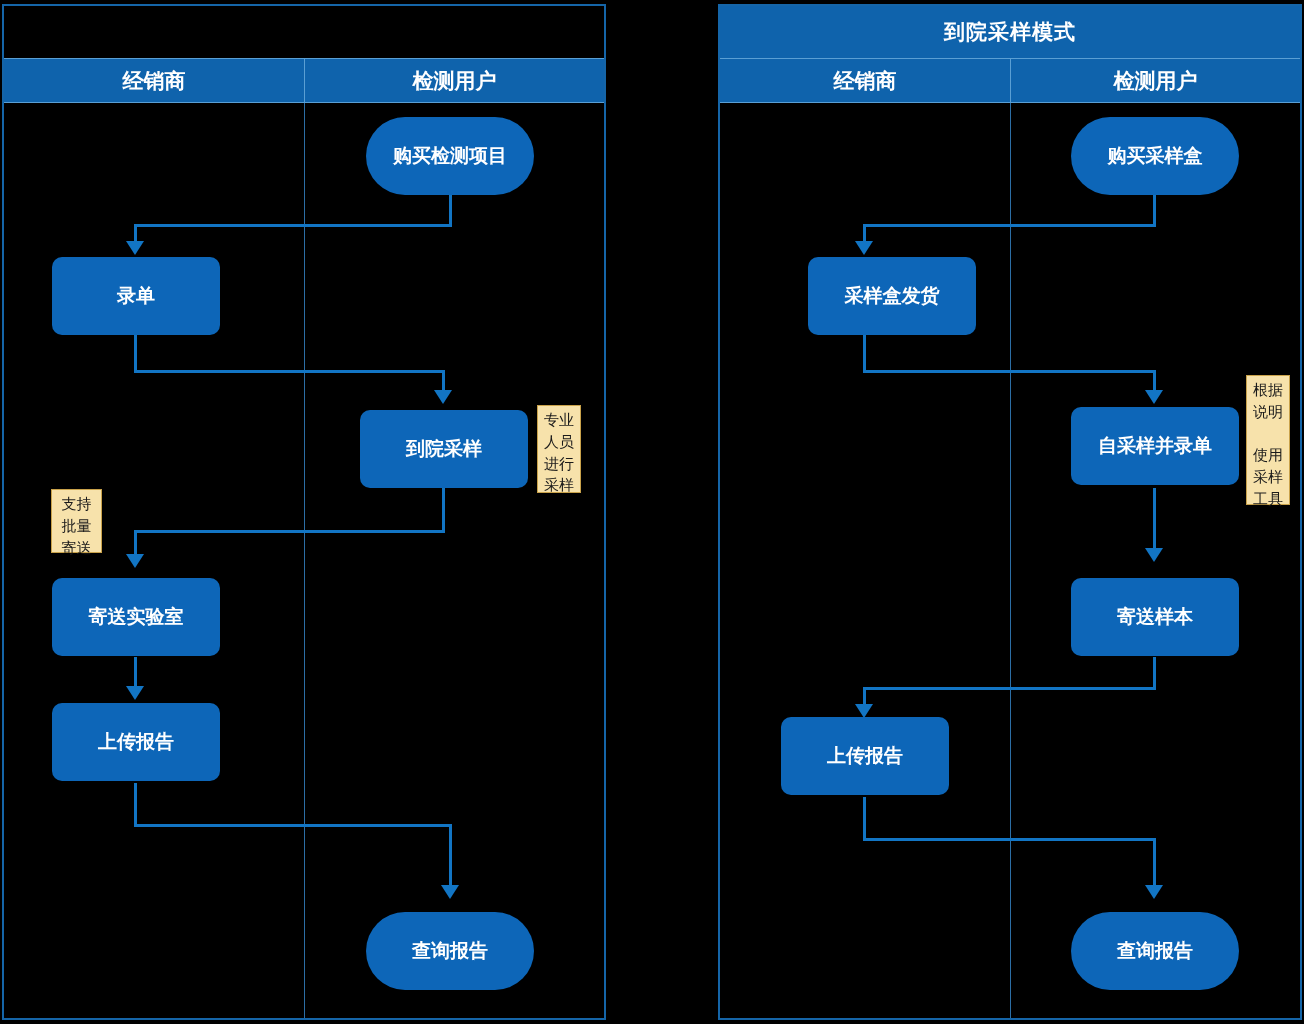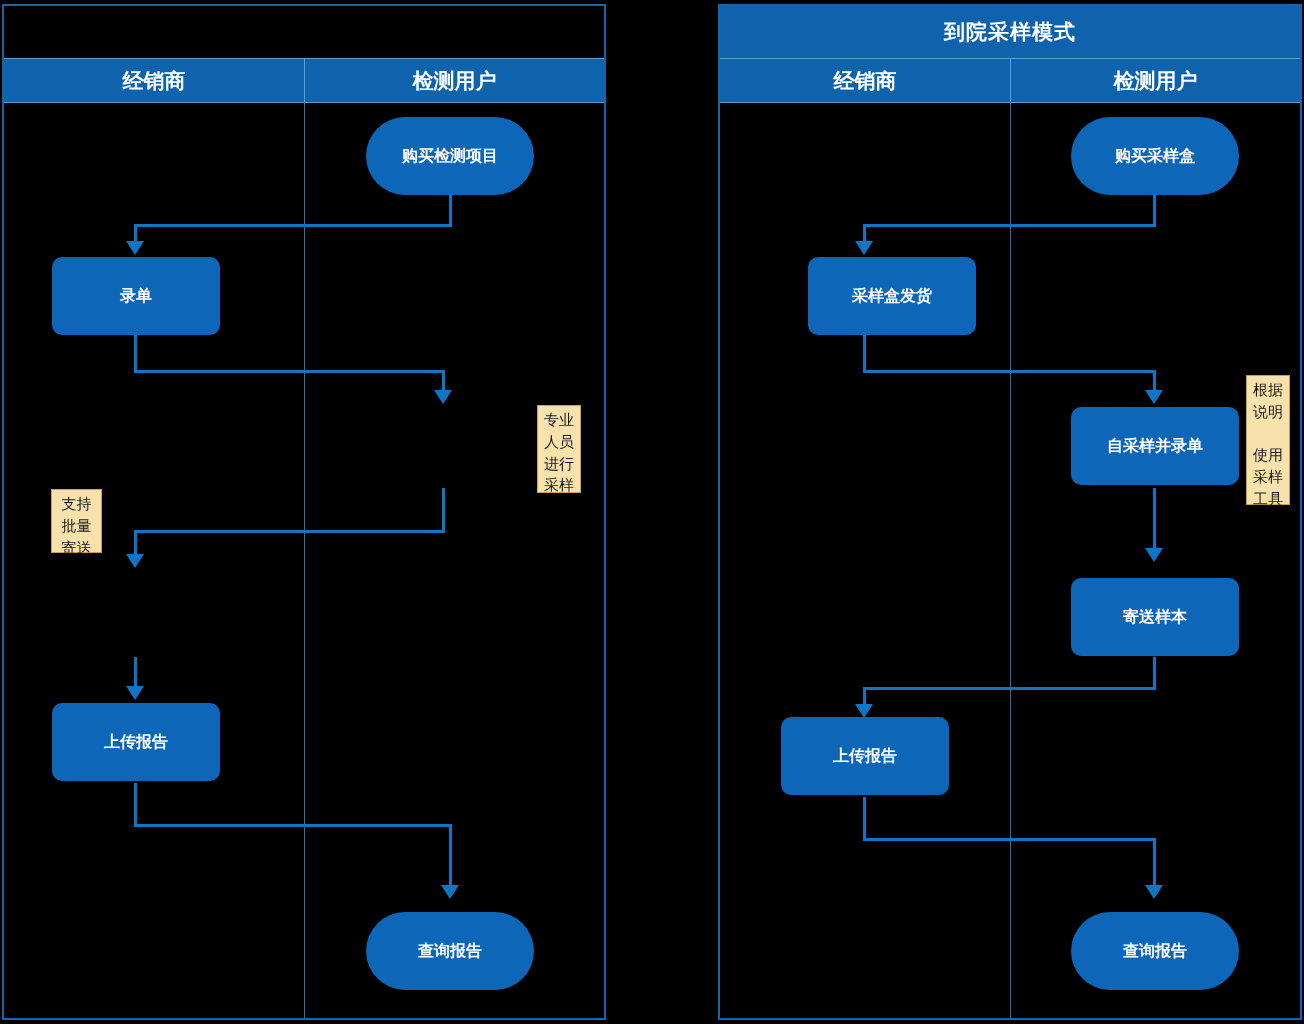--- a/index.html
+++ b/index.html
@@ -79,21 +79,21 @@
     box-sizing: border-box;
   }
   .lane-col { box-sizing: border-box; height: 100%; }
   .lane-col.second { border-left: 1px solid #2c6ea5; }
 
   
   .node {
     position: absolute;
     background: #0d66b8;
     color: #ffffff;
-    font-size: 16px;
+    font-size: 19px;
     font-weight: bold;
     display: flex;
     align-items: center;
     justify-content: center;
     text-align: center;
     box-sizing: border-box;
     line-height: 1.2;
     z-index: 5;
   }
   .node.rect    { border-radius: 10px; }
@@ -169,21 +169,23 @@
 
   <div class="conn v" style="left:134px; top:783px; height:44px;"></div>
   <div class="conn h" style="left:134px; top:824px; width:318px;"></div>
   <div class="conn v" style="left:449px; top:824px; height:63px;"></div>
   <div class="arrow" style="left:441px; top:885px;"></div>
 
   <div class="node stadium" style="left:366px; top:117px; width:168px; height:78px;">购买检测项目</div>
 
   <div class="node rect" style="left:52px; top:257px; width:168px; height:78px;">录单</div>
 
-
+  <div class="node rect" style="left:360px; top:410px; width:168px; height:78px;">到院采样</div>
+
+  <div class="node rect" style="left:52px; top:578px; width:168px; height:78px;">寄送实验室</div>
 
   <div class="node rect" style="left:52px; top:703px; width:168px; height:78px;">上传报告</div>
 
   <div class="node stadium" style="left:366px; top:912px; width:168px; height:78px;">查询报告</div>
 
   <div class="note" style="left:537px; top:405px; width:44px; height:88px;">专业
 人员
 进行
 采样</div>
 

